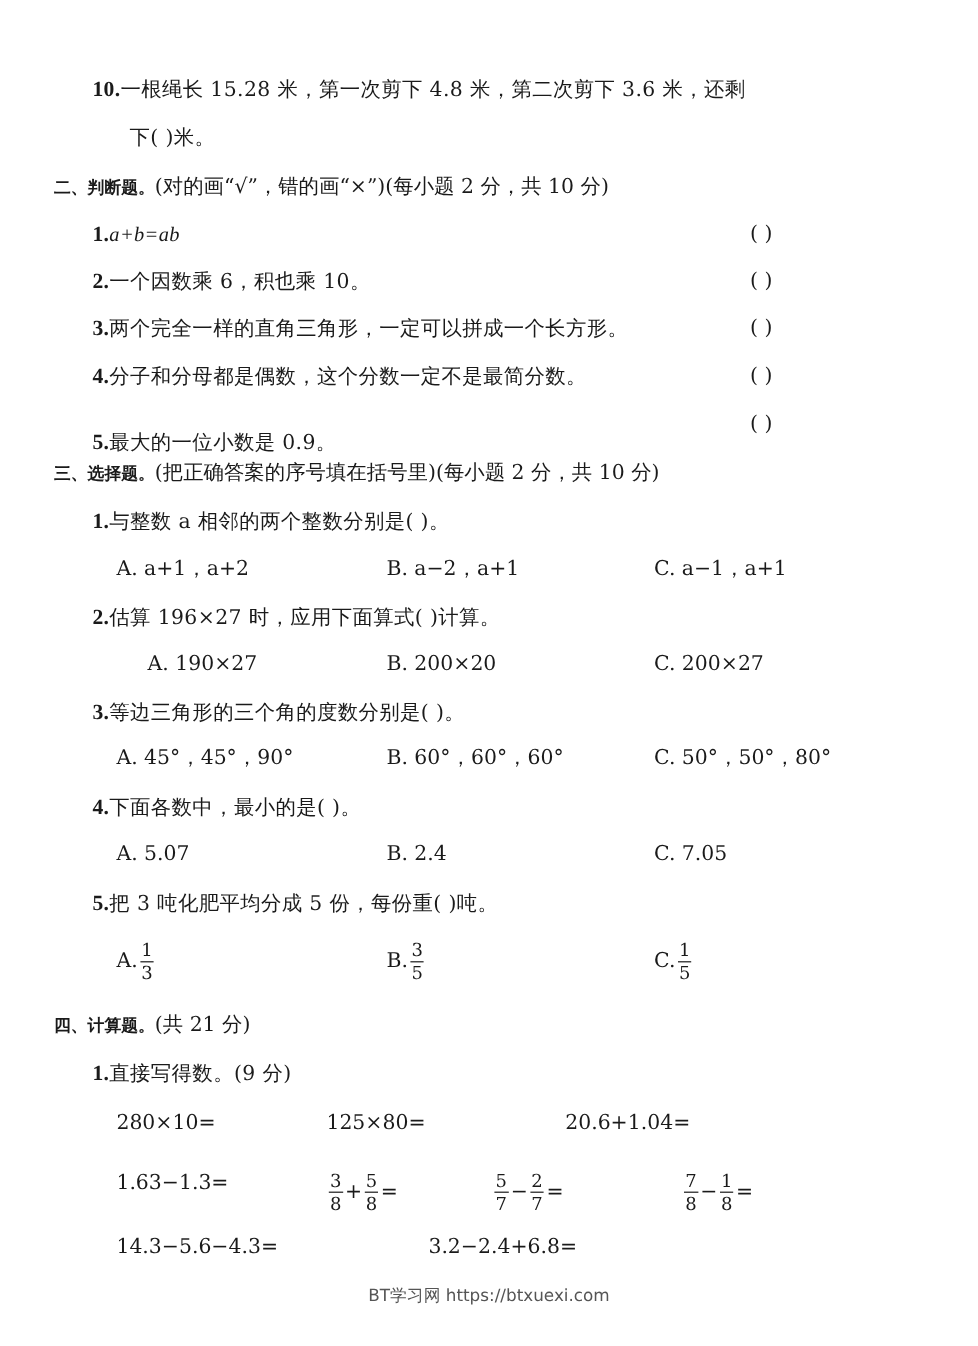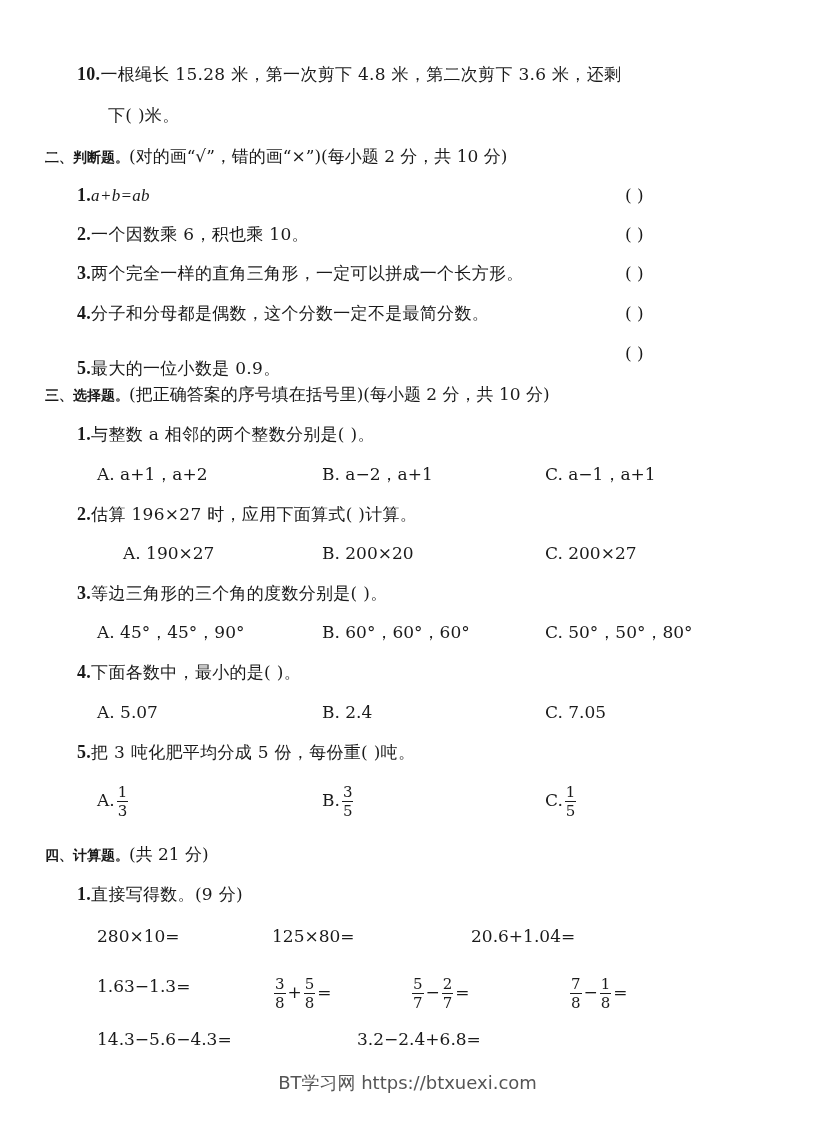--- a/index.html
+++ b/index.html
@@ -9,21 +9,21 @@
   }
   .ln { position:absolute; font-size:17px; line-height:22px; white-space:nowrap; letter-spacing:0.3px; }
   .sec { position:absolute; font-size:17px; line-height:22px; white-space:nowrap; }
   .sec .h { font-family:"DejaVu Sans","Liberation Sans",sans-serif; font-weight:bold; font-size:14px; }
   .num { font-family:"Liberation Serif","DejaVu Serif",serif; font-weight:bold; font-size:18px; }
   .paren { position:absolute; font-size:17px; line-height:22px; }
   .opt { position:absolute; font-size:17px; line-height:22px; white-space:nowrap; }
   .frac { display:inline-block; vertical-align:middle; text-align:center; font-size:15px; line-height:18px; margin:0 2px; }
   .frac .n { display:block; border-bottom:1px solid #1a1a1a; padding:0 1px; }
   .frac .d { display:block; }
-  .footer { position:absolute; left:0; width:815px; top:1071px; text-align:center; font-family:"DejaVu Sans","Liberation Sans",sans-serif; font-size:18px; color:#555; }
+  .footer { position:absolute; left:0; width:815px; top:1071px; text-align:center; font-family:"DejaVu Sans","Liberation Sans",sans-serif; font-size:14px; color:#555; }
   i { font-family:"Liberation Serif",serif; }
 </style>
 </head>
 <body>
 
 <div class="ln" style="left:77px;top:63px;">
   <span class="num">10.</span><span>一根绳长 15.28 米，第一次剪下 4.8 米，第二次剪下 3.6 米，还剩</span>
 </div>
 <div class="ln" style="left:108px;top:104px;">下(          )米。</div>
 

